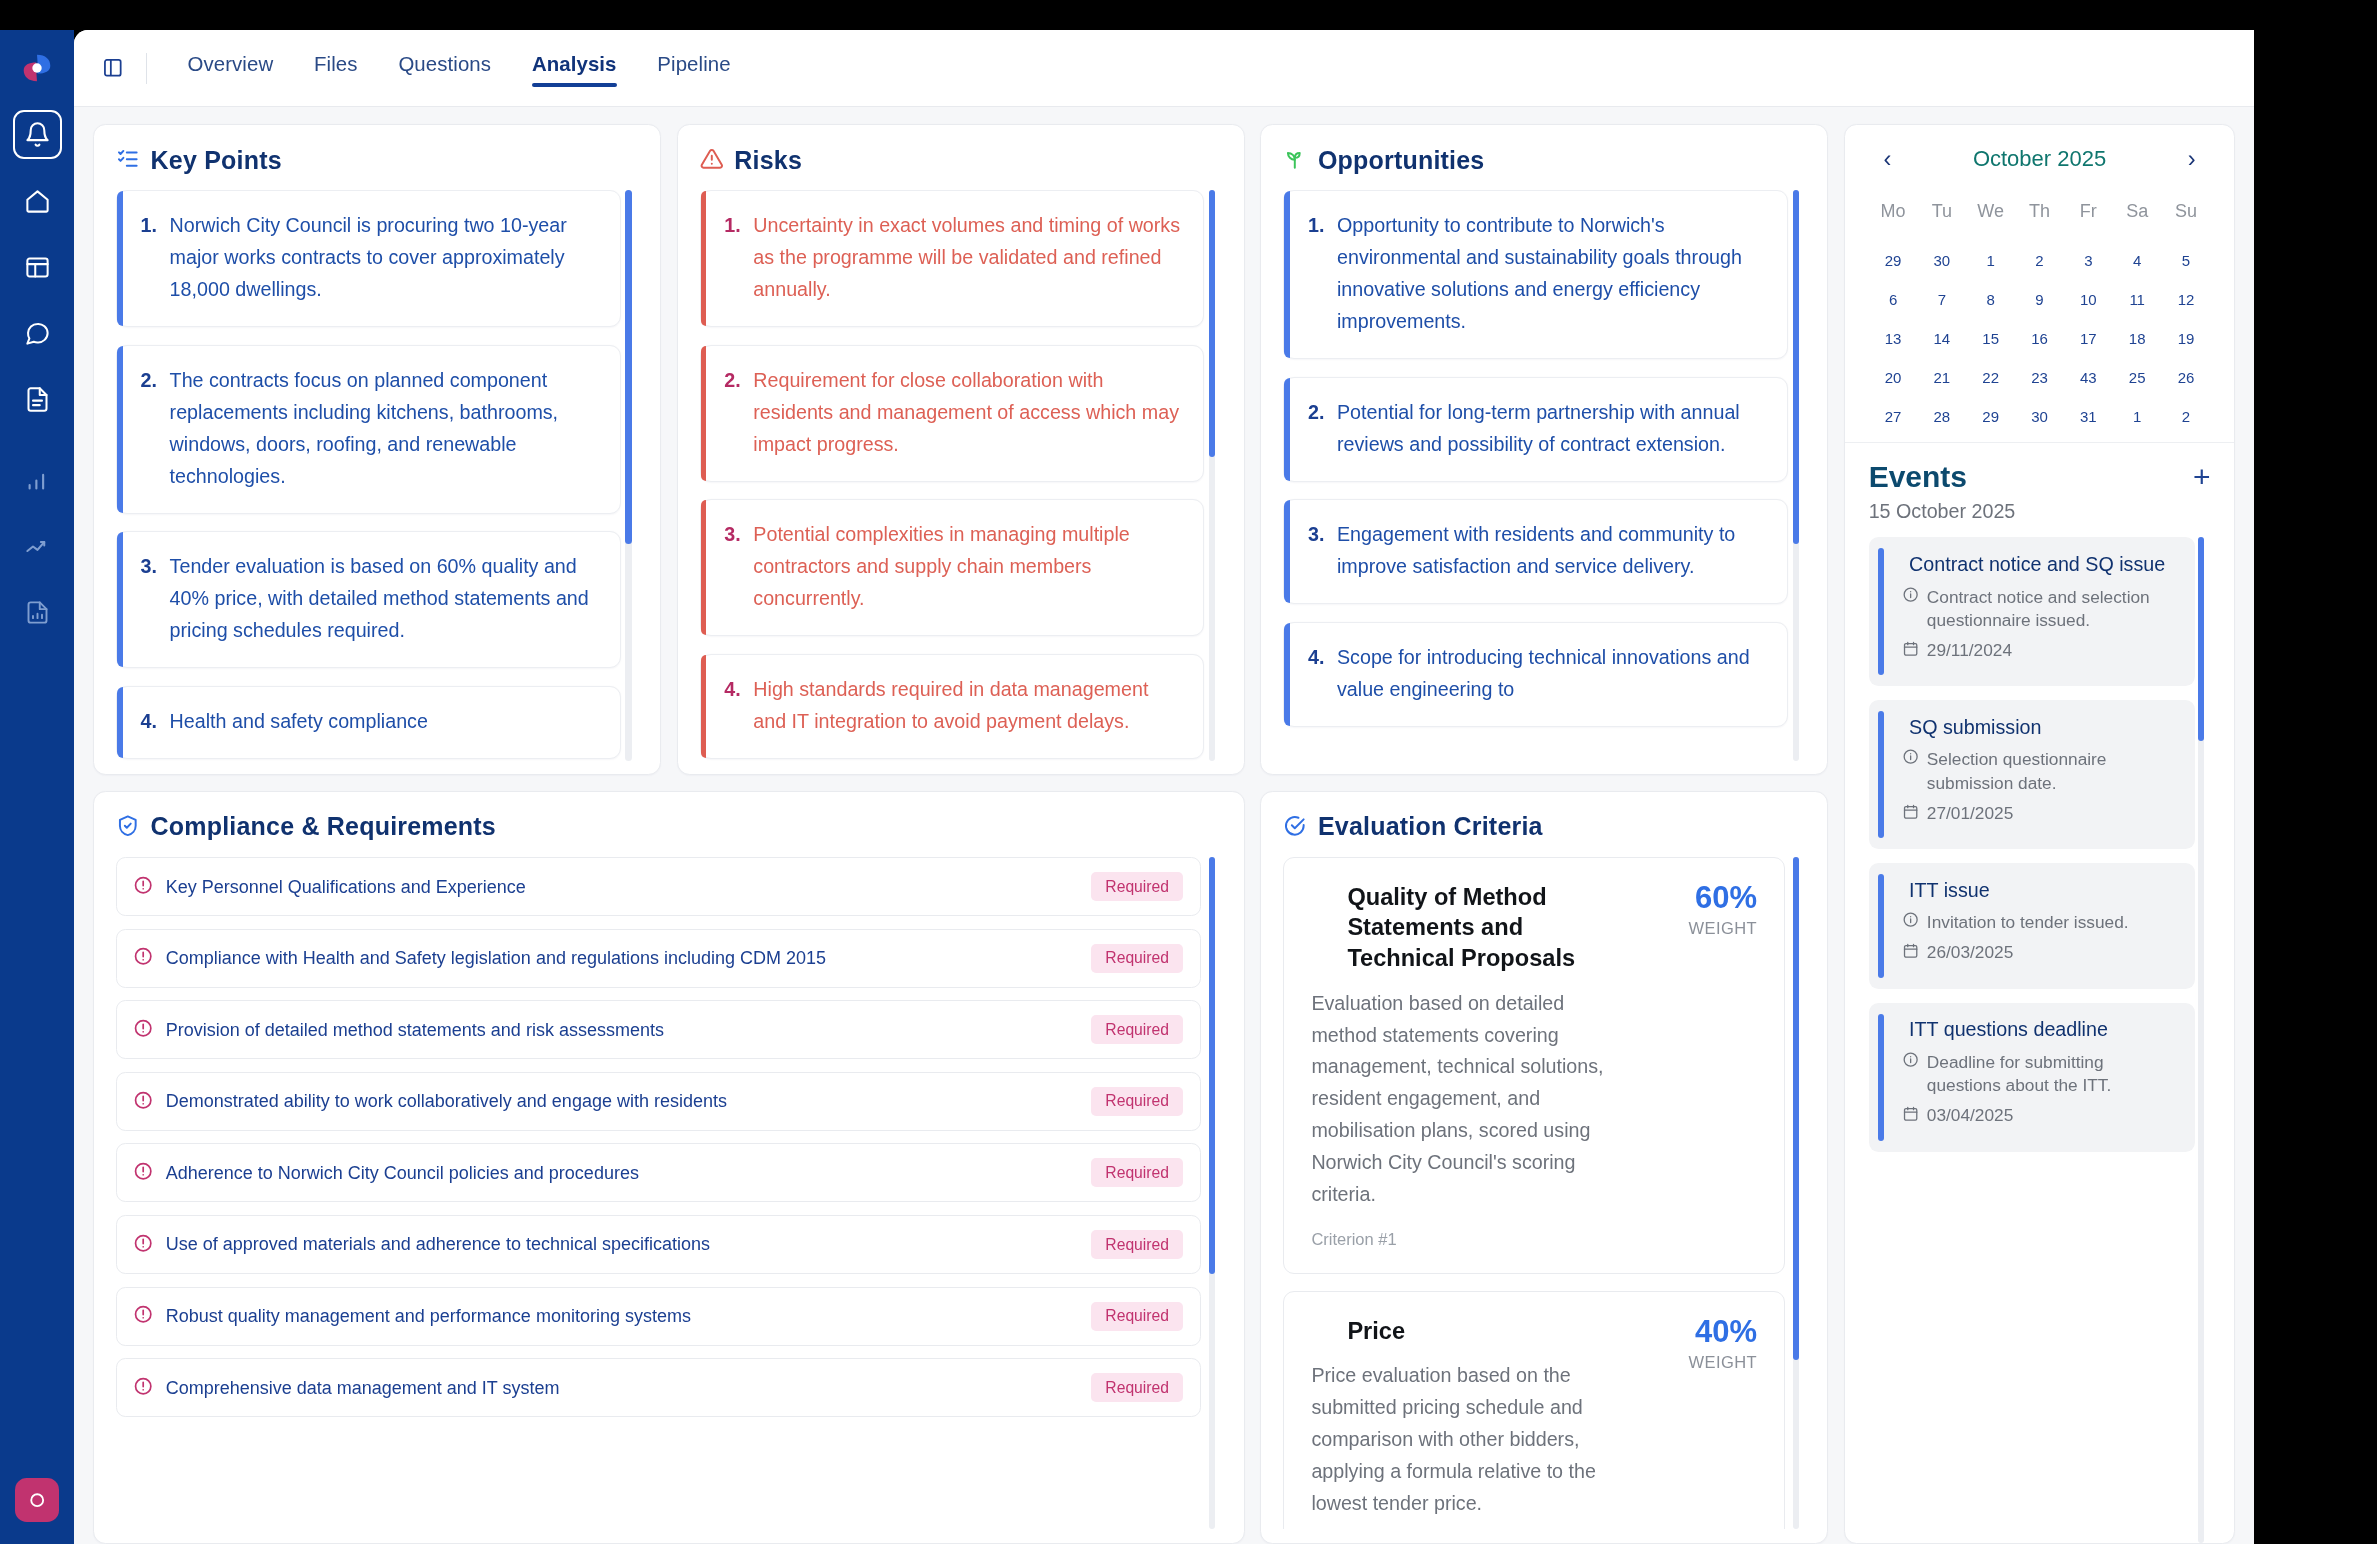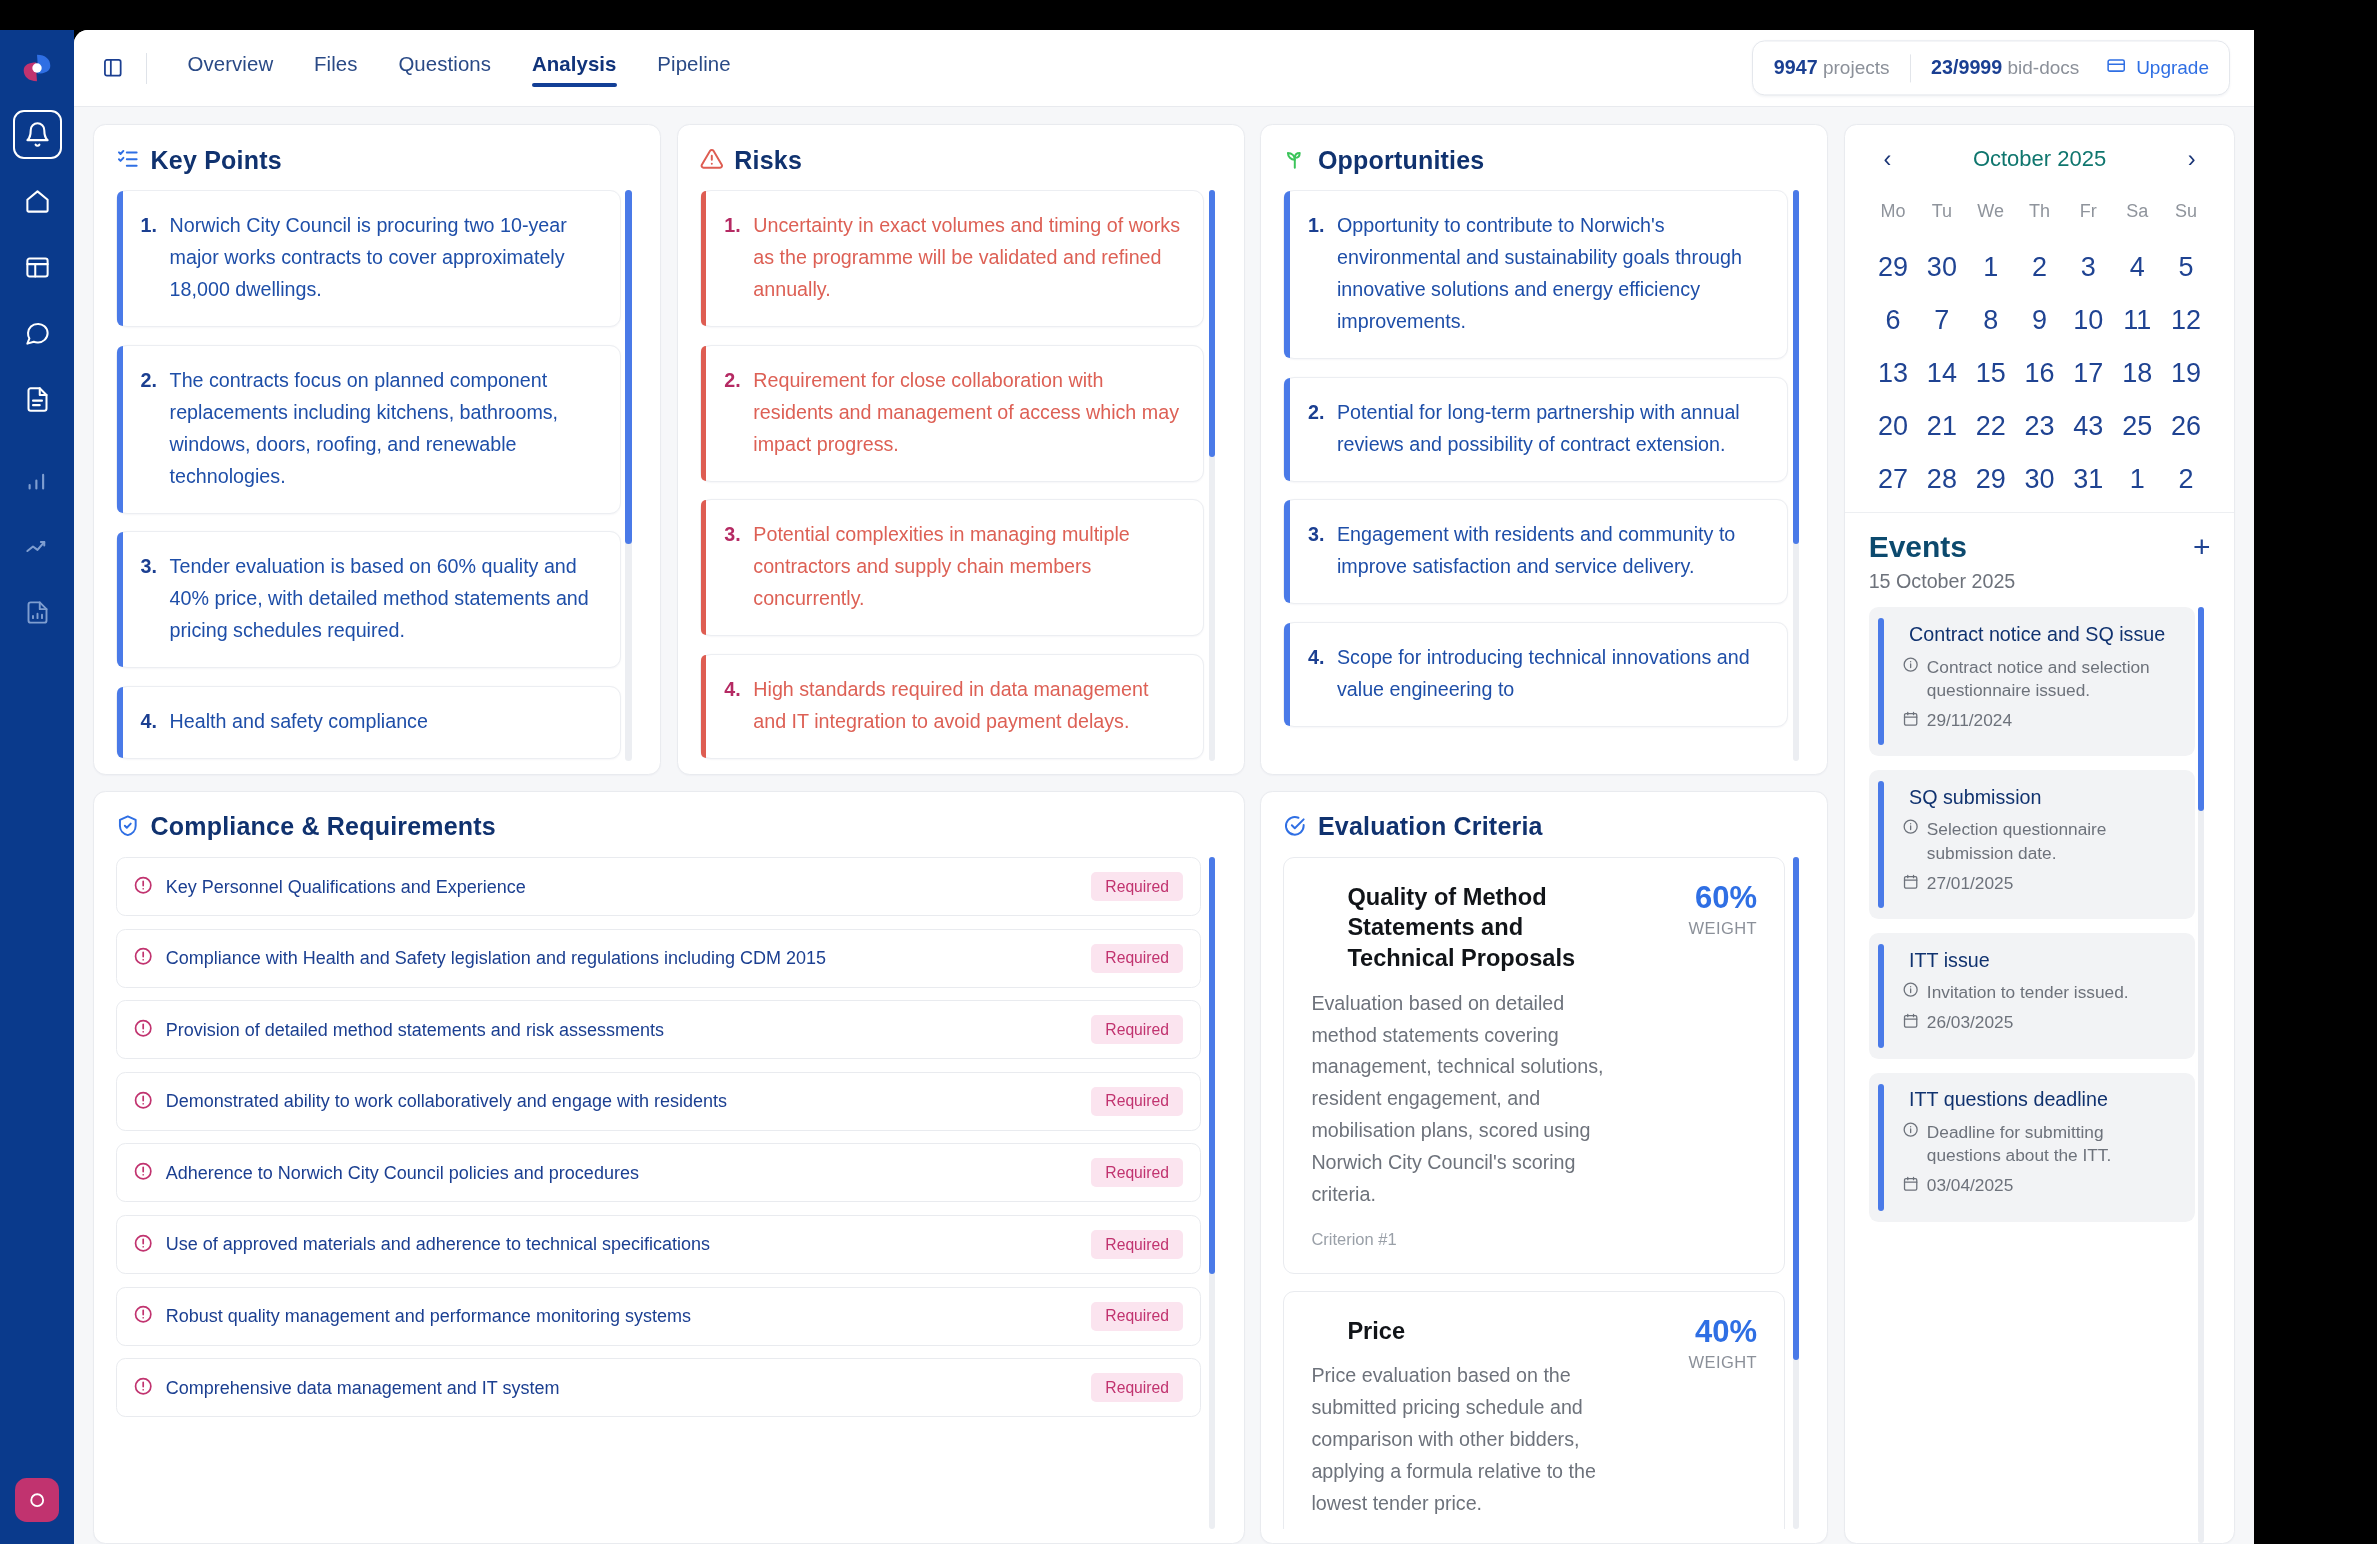--- a/index.html
+++ b/index.html
@@ -122,21 +122,21 @@
     background:#fff; border:0.8px solid #e9ebef; border-radius:12.6px;
     display:flex; flex-direction: column; overflow:hidden;
     box-shadow: 0 0.8px 1.6px rgba(16,34,80,.03);
   }
   .cal { padding: 20.4px 23.6px 17.3px 23.6px; border-bottom: 0.8px solid #edeff2; }
   .cal-head { display:flex; align-items:center; justify-content:space-between; margin-bottom: 28px; padding: 0 4.7px; }
   .cal-title { font-size: 22px; color: #0f766e; }
   .cal-nav { font-size: 23.6px; color:#1a3576; width:28px; text-align:center; }
   .cal-grid { display:grid; grid-template-columns: repeat(7, 1fr); row-gap: 22px; text-align:center; }
   .dow { font-size: 18px; color:#8f949c; padding-bottom: 7.9px; }
-  .day { font-size: 27px; color:#1f4392; }
+  .day { font-size: 15px; color:#1f4392; }
 
   .events { padding: 17.3px 23.6px 0 23.6px; flex:1; display:flex; flex-direction:column; overflow:hidden; }
   .events-head { display:flex; align-items:center; justify-content:space-between; }
   .events-title { font-size: 30px; font-weight:700; color:#0c4a6e; }
   .plus { font-size: 30px; color:#1f4392; line-height: 1; }
   .events-date { font-size: 19.7px; color:#6d727b; margin: 6.3px 0 14px 0; }
   .ev-list { position:relative; flex:1; overflow:hidden; padding-right: 15.7px; }
   .ev {
     background:#f2f3f5; border-radius: 9.4px; padding: 15.7px 19px 17.3px 20.4px;
     margin-bottom: 14px; position: relative;
@@ -279,40 +279,20 @@
       <div class="topbar-divider"></div>
 
       <div class="tabs">
         <div class="tab">Overview</div>
         <div class="tab">Files</div>
         <div class="tab">Questions</div>
         <div class="tab active">Analysis</div>
         <div class="tab">Pipeline</div>
       </div>
 
-      <div class="topbar-right">
-        <div class="stat">
-          <b>9947</b>
-          <span>projects</span>
-        </div>
-        <div class="stat-sep"></div>
-        <div class="stat">
-          <b>23/9999</b>
-          <span>bid-docs</span>
-        </div>
-        <div class="upgrade">
-          <span>
-            <svg width="20.4" height="20.4" viewBox="0 0 24 24" fill="none" stroke="#2f6fe4" stroke-width="1.8" stroke-linejoin="round">
-              <rect x="2.5" y="5.5" width="19" height="13" rx="2"></rect>
-                <path d="M2.5 10.5h19"></path>
-            </svg>
-          </span>
-          <span>Upgrade</span>
-        </div>
-      </div>
     </div>
 
     <div class="content">
 
       <div class="card">
         <div class="card-head">
           <span>
             <svg width="23.6" height="23.6" viewBox="0 0 24 24" fill="none" stroke="#2f6fe4" stroke-width="2" stroke-linecap="round" stroke-linejoin="round">
               <path d="M3 5.5l1.6 1.6L7.5 4"></path>
                 <path d="M3 12.5l1.6 1.6L7.5 11"></path>

